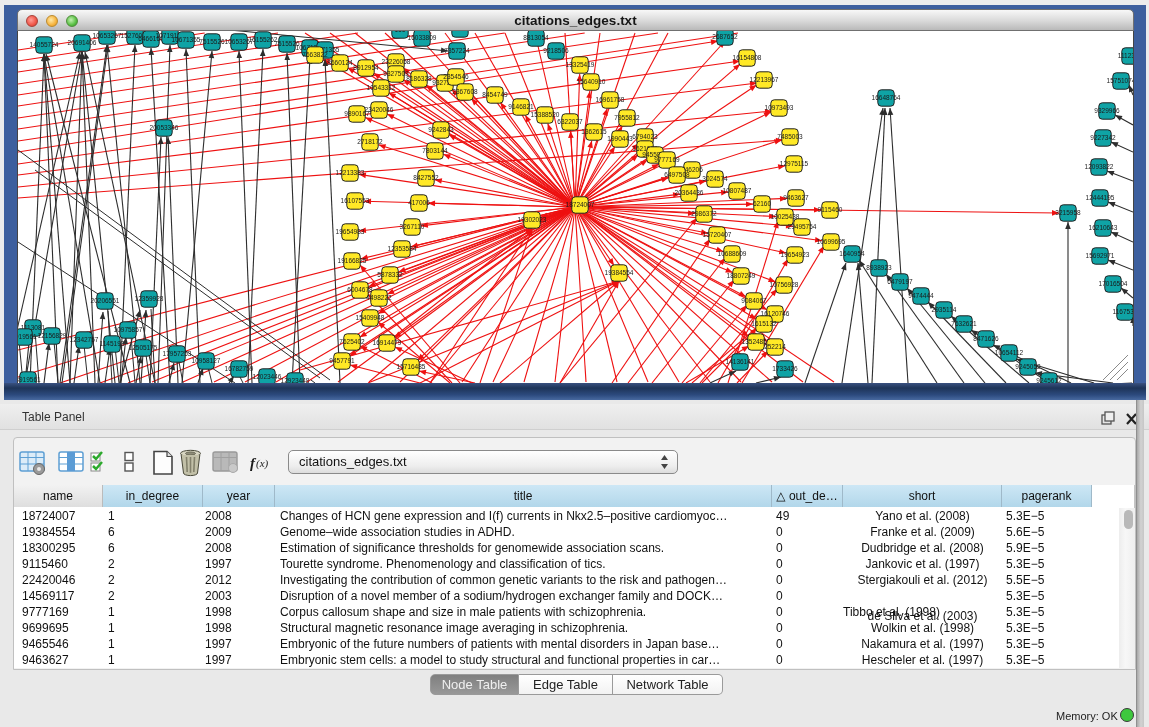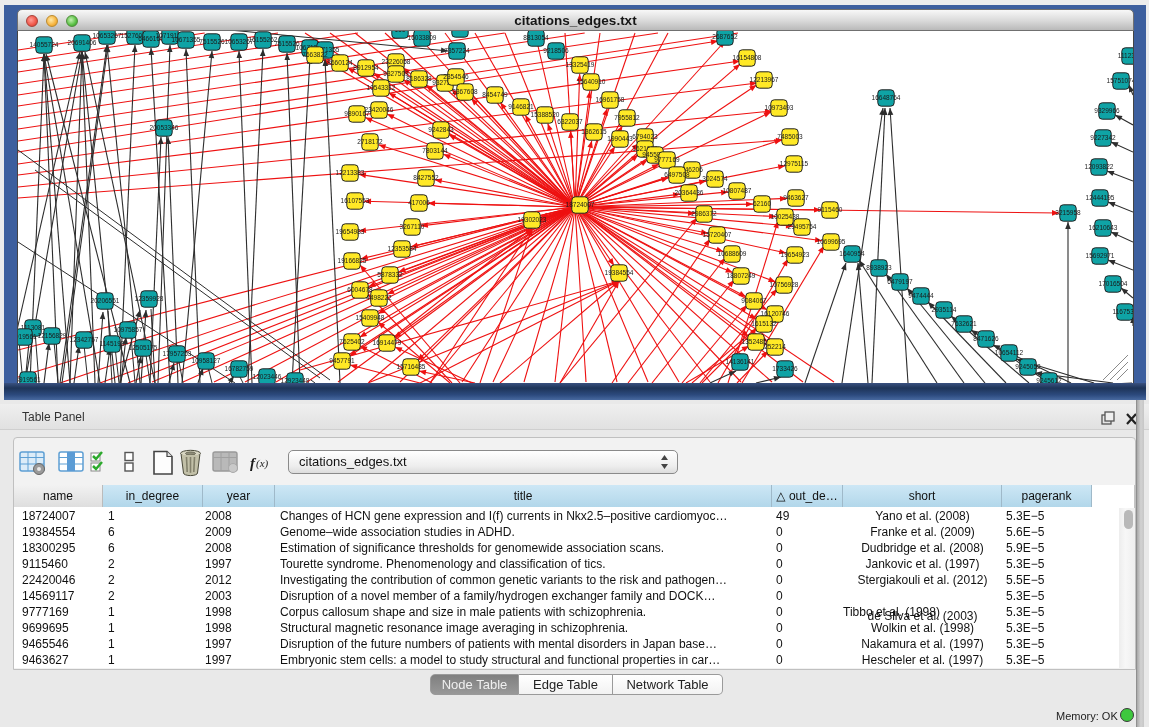--- a/index.html
+++ b/index.html
@@ -851,21 +851,21 @@
     <span style="left:205px;">2012</span>
     <span style="left:280px;">Investigating the contribution of common genetic variants to the risk and pathogen…</span>
     <span style="left:776px;">0</span>
     <span style="left:843px;width:159px;text-align:center;">Stergiakouli et al. (2012)</span>
     <span style="left:1006px;">5.5E−5</span>
   </div>
 <div class="rw" style="top:588px;">
     <span style="left:22px;">14569117</span>
     <span style="left:108px;">2</span>
     <span style="left:205px;">2003</span>
-    <span style="left:280px;">Disruption of a novel member of a family/hydrogen exchanger family and DOCK…</span>
+    <span style="left:280px;">Disruption of a novel member of a sodium/hydrogen exchanger family and DOCK…</span>
     <span style="left:776px;">0</span>
     <span style="left:843px;width:159px;text-align:center;margin-top:20px;">de Silva et al. (2003)</span>
     <span style="left:1006px;">5.3E−5</span>
   </div>
 <div class="rw" style="top:604px;">
     <span style="left:22px;">9777169</span>
     <span style="left:108px;">1</span>
     <span style="left:205px;">1998</span>
     <span style="left:280px;">Corpus callosum shape and size in male patients with schizophrenia.</span>
     <span style="left:776px;">0</span>
@@ -878,21 +878,21 @@
     <span style="left:205px;">1998</span>
     <span style="left:280px;">Structural magnetic resonance image averaging in schizophrenia.</span>
     <span style="left:776px;">0</span>
     <span style="left:843px;width:159px;text-align:center;">Wolkin et al. (1998)</span>
     <span style="left:1006px;">5.3E−5</span>
   </div>
 <div class="rw" style="top:636px;">
     <span style="left:22px;">9465546</span>
     <span style="left:108px;">1</span>
     <span style="left:205px;">1997</span>
-    <span style="left:280px;">Disruption of the future numbers of patients with mental disorders in Japan base…</span>
+    <span style="left:280px;">Embryonic of the future numbers of patients with mental disorders in Japan base…</span>
     <span style="left:776px;">0</span>
     <span style="left:843px;width:159px;text-align:center;">Nakamura et al. (1997)</span>
     <span style="left:1006px;">5.3E−5</span>
   </div>
 <div class="rw" style="top:652px;">
     <span style="left:22px;">9463627</span>
     <span style="left:108px;">1</span>
     <span style="left:205px;">1997</span>
     <span style="left:280px;">Embryonic stem cells: a model to study structural and functional properties in car…</span>
     <span style="left:776px;">0</span>

